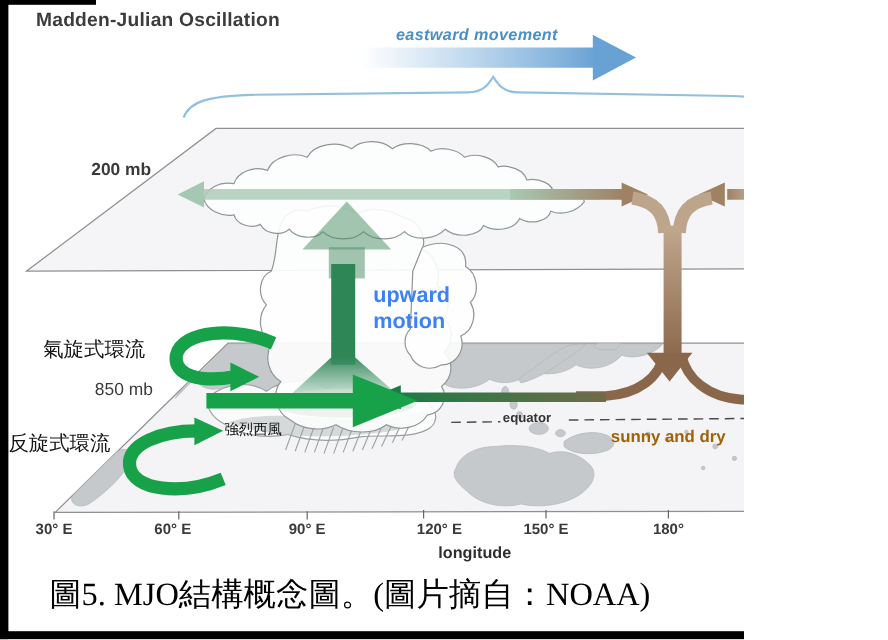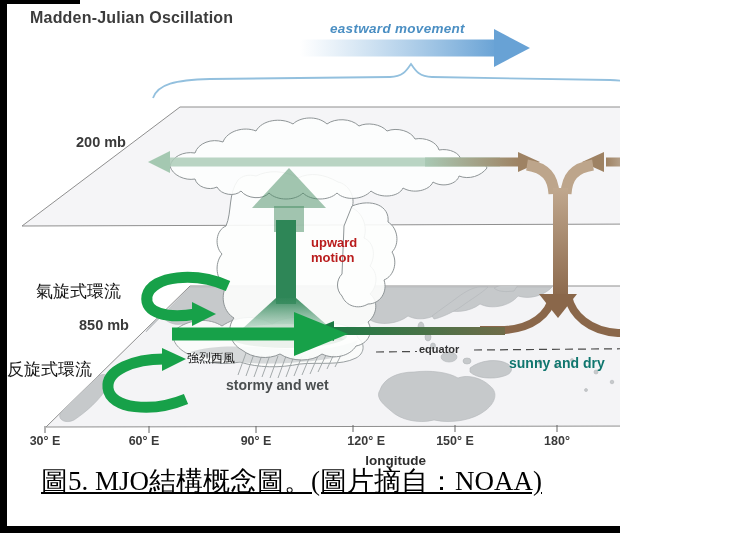--- a/index.html
+++ b/index.html
@@ -5,35 +5,35 @@
   html,body{margin:0;padding:0;background:#fff;}
   .stage{position:relative;width:620px;height:533px;background:#fff;overflow:hidden;
          font-family:"Liberation Sans",sans-serif;}
   .stage svg{position:absolute;left:0;top:0;}
   .lbl{position:absolute;white-space:nowrap;}
   .frame{position:absolute;background:#000;}
   .t-title{left:30px;top:9px;font-size:16px;font-weight:600;color:#3c3c3c;letter-spacing:.2px;}
   .t-east{left:330px;top:21px;width:170px;text-align:left;font-size:13.5px;font-style:italic;
           font-weight:700;color:#4b8fc3;letter-spacing:.3px;}
   .t-200{left:76px;top:134px;font-size:14.5px;font-weight:600;color:#3a3a3a;}
-  .t-850{left:79px;top:317px;font-size:14.5px;font-weight:700;color:#3a3a3a;}
-  .t-up{left:311px;top:236px;width:64px;font-size:13px;font-weight:700;color:#b91c1c;
+  .t-850{left:79px;top:317px;font-size:14.5px;font-weight:400;color:#3a3a3a;}
+  .t-up{left:311px;top:236px;width:64px;font-size:18px;font-weight:700;color:#3b82f6;
         line-height:1.15;white-space:normal;}
   .t-down{left:576px;top:236px;width:84px;font-size:13.5px;font-weight:700;color:#9a6b4c;
         line-height:1.15;white-space:normal;}
   .t-cyc{left:36px;top:280px;font-size:17px;color:#161616;}
   .t-anti{left:7px;top:358px;font-size:17px;color:#161616;}
   .t-westerly{left:187px;top:350px;font-size:12px;color:#0d0d0d;}
   .t-stormy{left:226px;top:377px;font-size:14px;font-weight:700;color:#4b4f50;}
-  .t-sunny{left:509px;top:355px;font-size:14px;font-weight:700;color:#0f766e;}
+  .t-sunny{left:509px;top:355px;font-size:14px;font-weight:700;color:#a16207;}
   .t-equator{left:419px;top:343px;font-size:11px;font-weight:600;color:#333;}
   .tick-lbl{top:434px;width:64px;text-align:center;font-size:12.5px;font-weight:600;color:#3a3a3a;}
   .t-long{left:322px;top:453px;width:104px;text-align:right;font-size:13.5px;font-weight:700;color:#2e2e2e;}
-  .t-caption{left:41px;top:463px;font-size:27px;color:#000;
-             font-family:"Liberation Serif",serif;text-decoration:underline;}
+  .t-caption{left:41px;top:477px;font-size:27px;color:#000;
+             font-family:"Liberation Serif",serif;}
 </style>
 </head>
 <body>
 
 <div class="stage">
 
   <svg width="740" height="533" viewBox="0 0 740 533">
     <defs>
       <clipPath id="clipLower">
           <polygon points="190,286 712,286 662,426 46,427"></polygon>
@@ -196,21 +196,20 @@
   </svg>
 
   <div class="lbl t-title">Madden-Julian Oscillation</div>
   <div class="lbl t-east">eastward movement</div>
   <div class="lbl t-200">200 mb</div>
   <div class="lbl t-850">850 mb</div>
   <div class="lbl t-up">upward motion</div>
   <div class="lbl t-anti">反旋式環流</div>
   <div class="lbl t-cyc">氣旋式環流</div>
   <div class="lbl t-westerly">強烈西風</div>
-  <div class="lbl t-stormy">stormy and wet</div>
   <div class="lbl t-sunny">sunny and dry</div>
   <div class="lbl t-equator">equator</div>
 
   <div class="lbl tick-lbl" style="left:13px;">30° E</div>
   <div class="lbl tick-lbl" style="left:112px;">60° E</div>
   <div class="lbl tick-lbl" style="left:224px;">90° E</div>
   <div class="lbl tick-lbl" style="left:321px;text-align:right;">120° E</div>
   <div class="lbl tick-lbl" style="left:423px;">150° E</div>
   <div class="lbl tick-lbl" style="left:525px;">180°</div>
   <div class="lbl tick-lbl" style="left:627px;margin-top:28px;">150° W</div>

